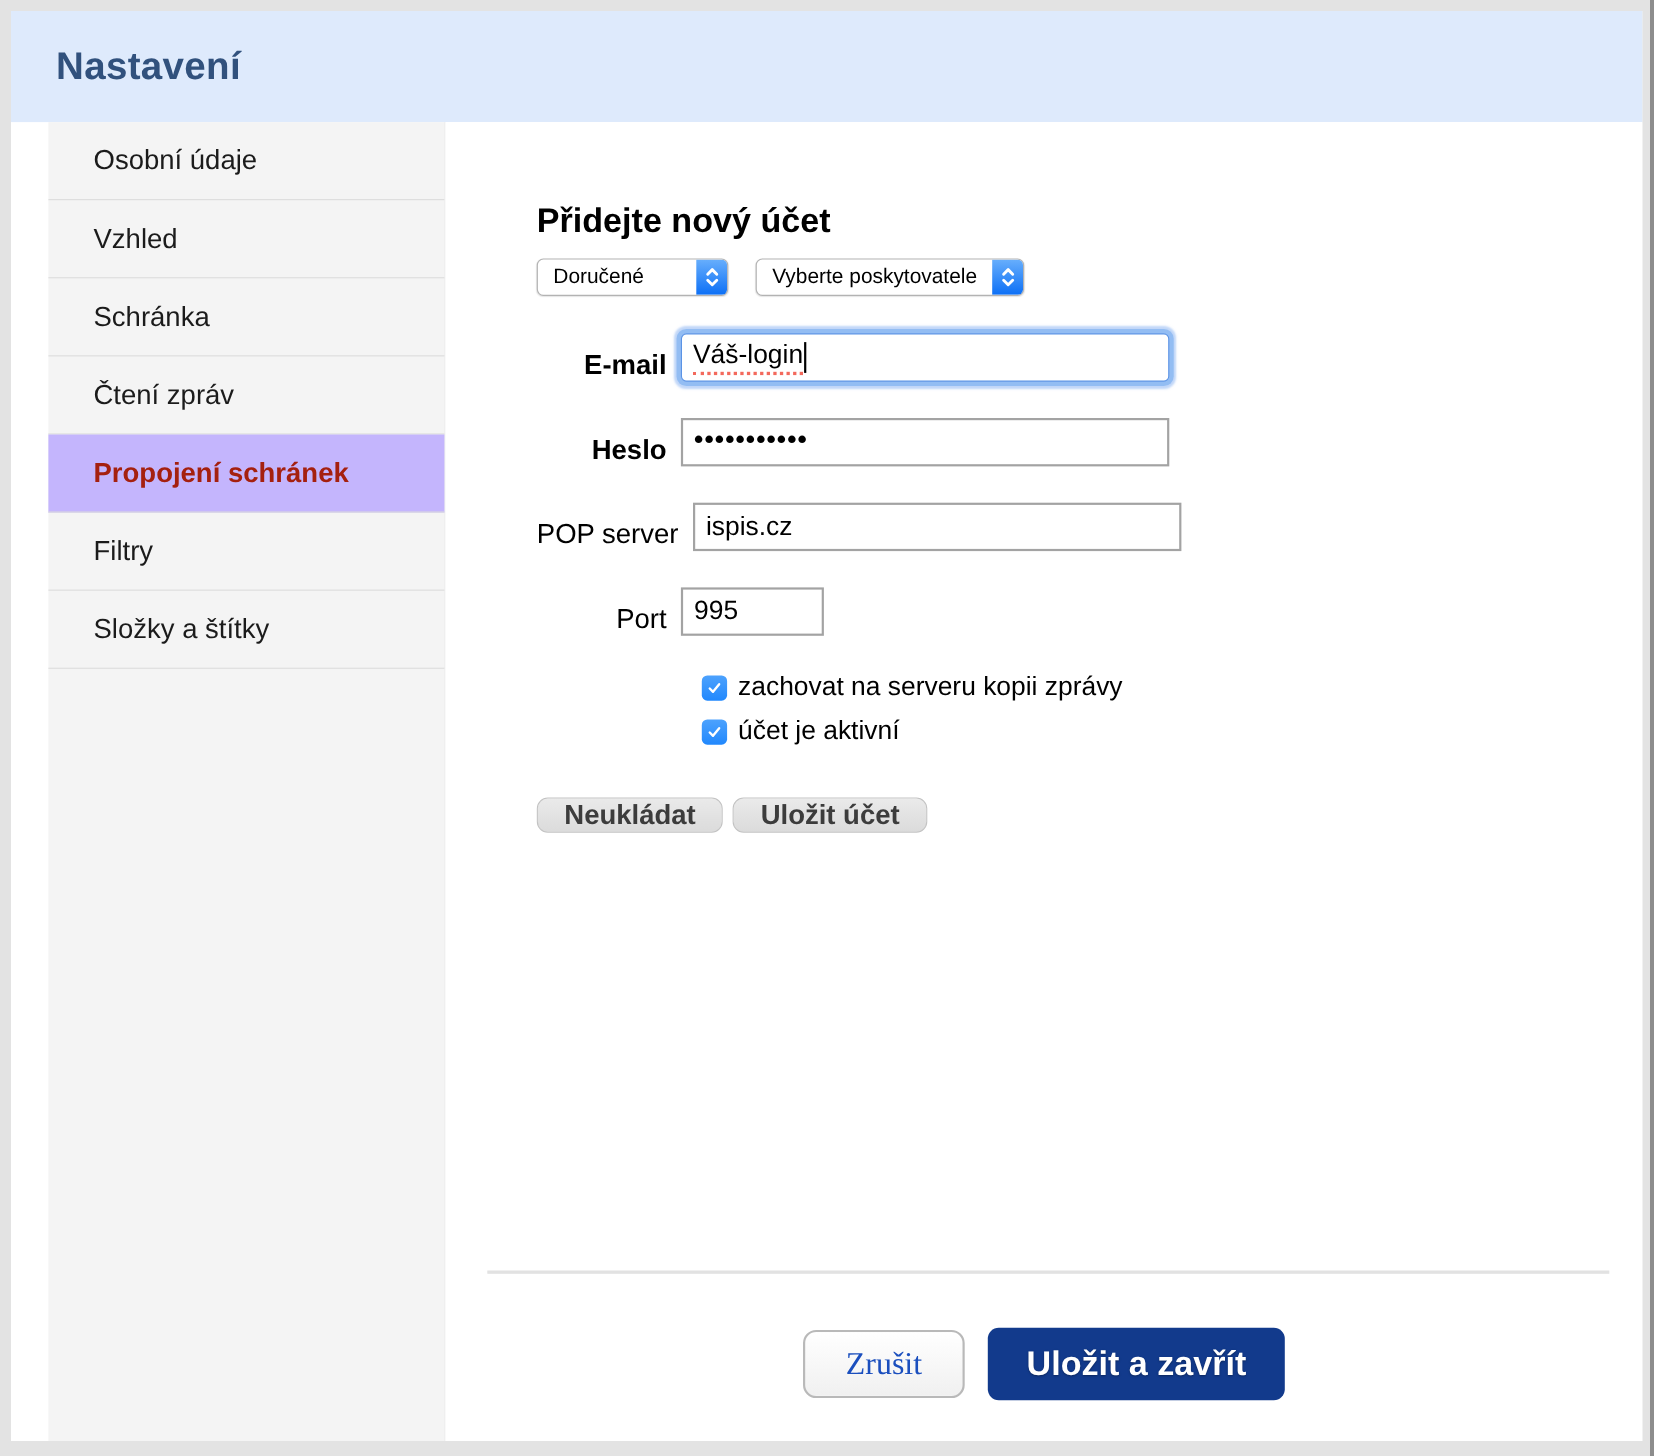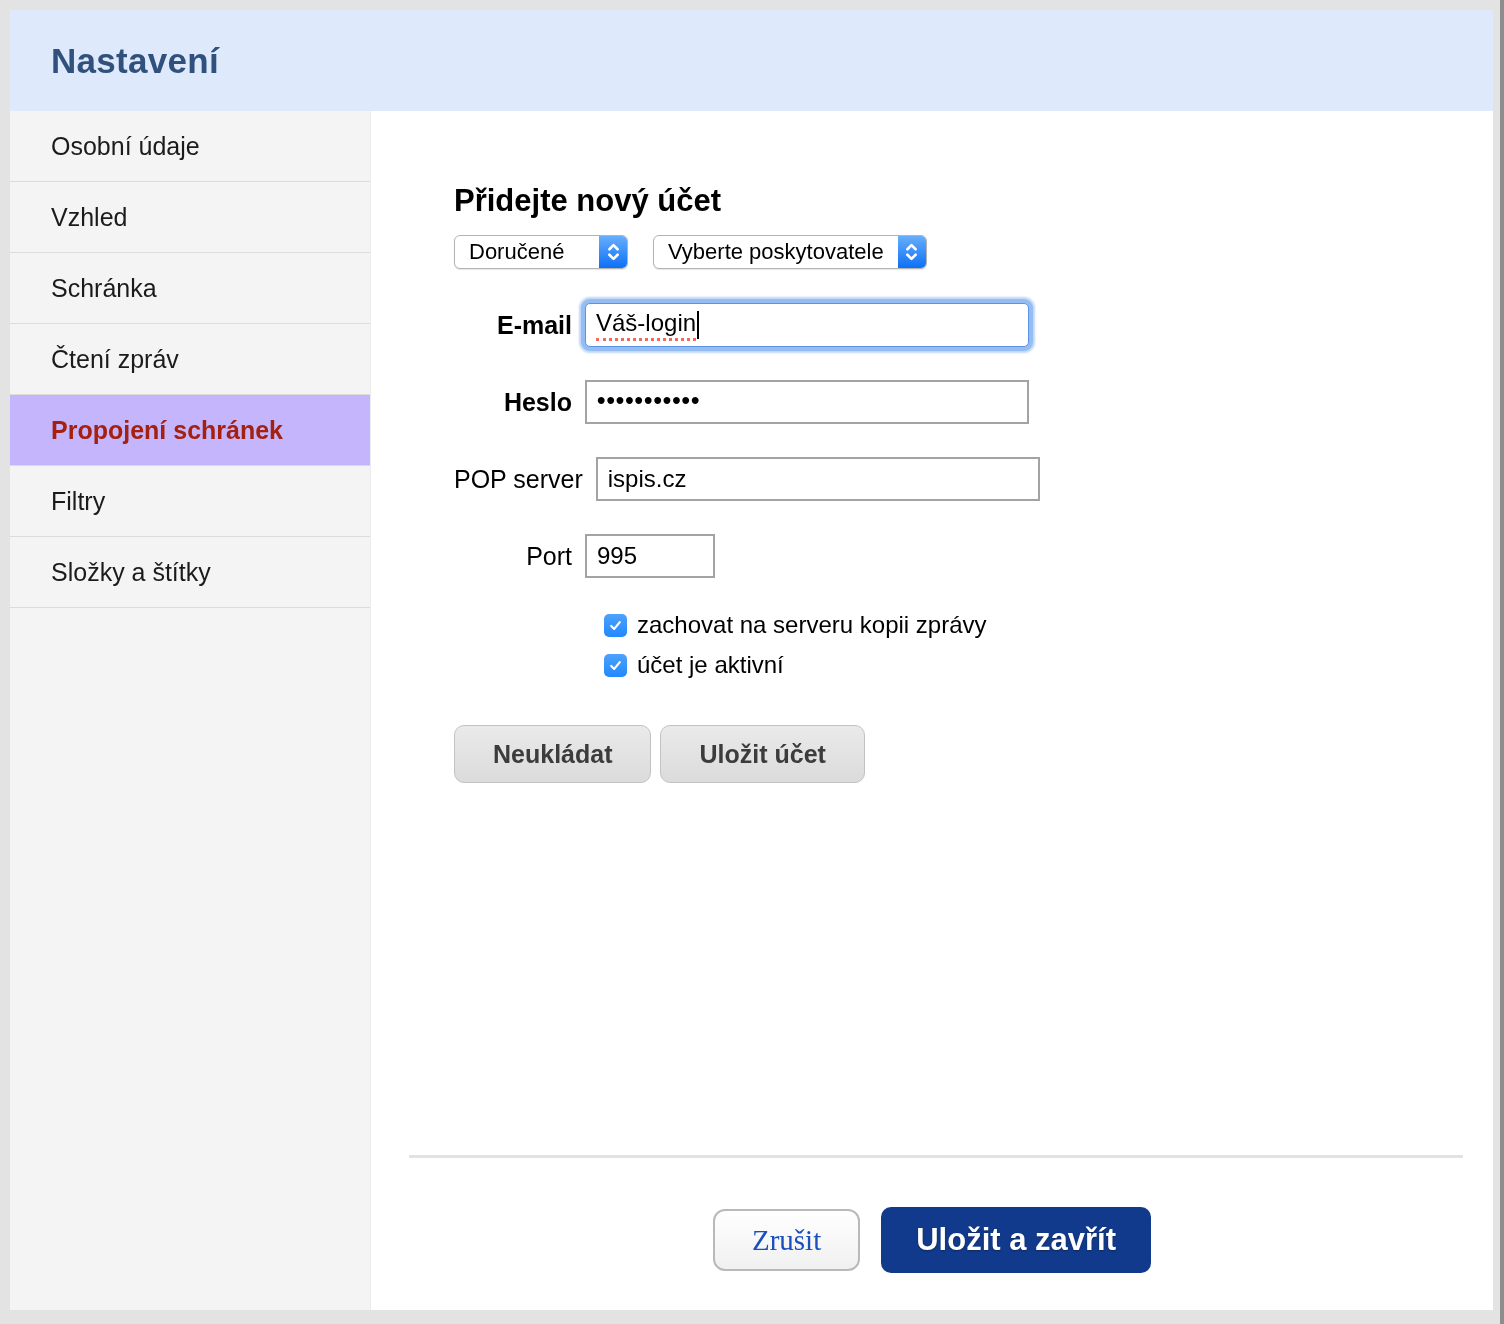--- a/index.html
+++ b/index.html
@@ -33,20 +33,21 @@
     margin: 0;
     font-size: 35px; font-weight: bold;
     color: #31517d; letter-spacing: .3px;
   }
   
   .body-row { flex: 1; display: flex; min-height: 0; }
   .sidebar {
     flex: 0 0 361px;
     background: #f4f4f4;
     border-right: 1px solid #ececec;
+    margin-left: 34px;
   }
   .nav-item {
     height: 71px;
     display: flex; align-items: center;
     padding-left: 41px;
     border-bottom: 1px solid #dcdcdc;
     font-size: 25px; color: #1b1b1b;
     cursor: pointer;
   }
   .nav-item.active {
@@ -78,31 +79,31 @@
     background: #fff;
     border: 1px solid #b3b3b3;
     border-radius: 6px;
     overflow: hidden;
     box-shadow: 0 1px 1px rgba(0,0,0,.10);
     cursor: pointer;
   }
   .select .sel-text {
     display: flex; align-items: center;
     padding: 0 14px;
-    font-size: 22px; color: #000;
+    font-size: 19px; color: #000;
     white-space: nowrap;
   }
   .select.folder .sel-text { min-width: 144px; }
   .select .sel-btn {
     width: 28px;
     background: linear-gradient(#67aefc, #0d70f6);
     display: flex; align-items: center; justify-content: center;
   }
   
-  .form-row { display: flex; align-items: center; margin-bottom: 33px; }
+  .form-row { display: flex; align-items: flex-end; margin-bottom: 33px; }
   .form-label {
     flex: 0 0 118px;
     text-align: right; margin-right: 13px;
     font-size: 25px; color: #000;
     white-space: nowrap;
   }
   .form-label.bold { font-weight: bold; }
   .text-input {
     height: 44px;
     background: #fff;
@@ -147,22 +148,22 @@
     background: linear-gradient(#4da2fd, #2188fd);
     display: flex; align-items: center; justify-content: center;
     margin-right: 10px;
     flex: 0 0 auto;
   }
   .checkbox svg { display: block; }
   .checkbox-label { font-size: 24px; color: #000; }
   
   .form-actions { display: flex; gap: 9px; margin-top: 46px; }
   .gray-btn {
-    height: 58px;
-    padding: 0 38px;
+    height: 32px;
+    padding: 0 24px;
     background: linear-gradient(#eaeaea, #dbdbdb);
     border: 1px solid #c3c3c3;
     border-radius: 10px;
     font-family: inherit;
     font-size: 25px; font-weight: bold; color: #3c3c3c;
     cursor: pointer;
   }
   
   .spacer { flex: 1; }
   .divider {

